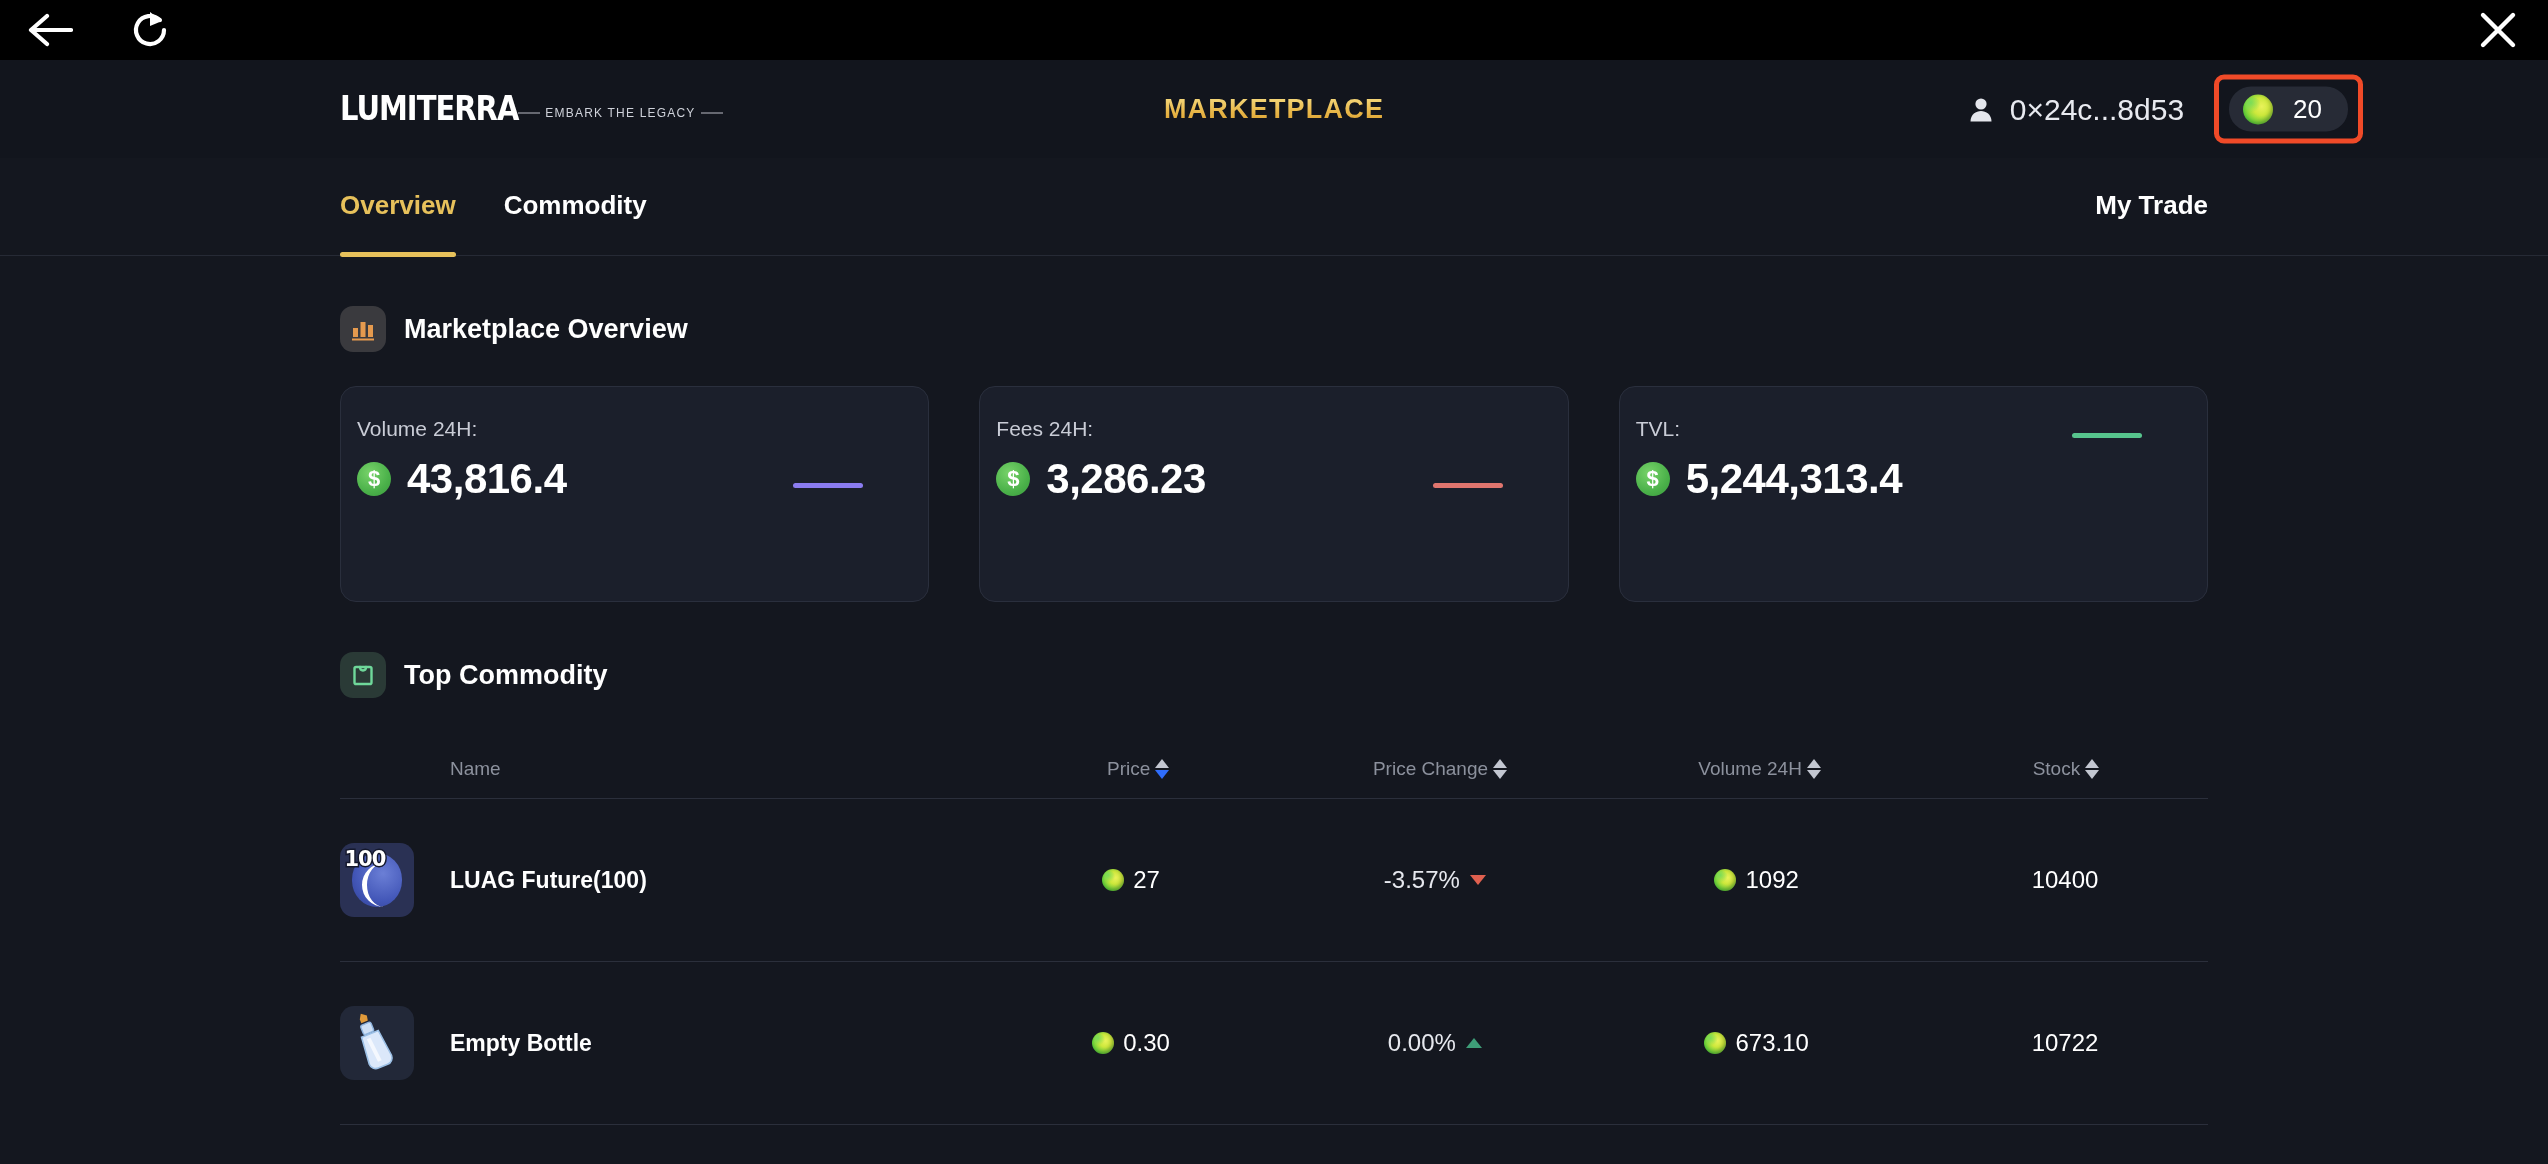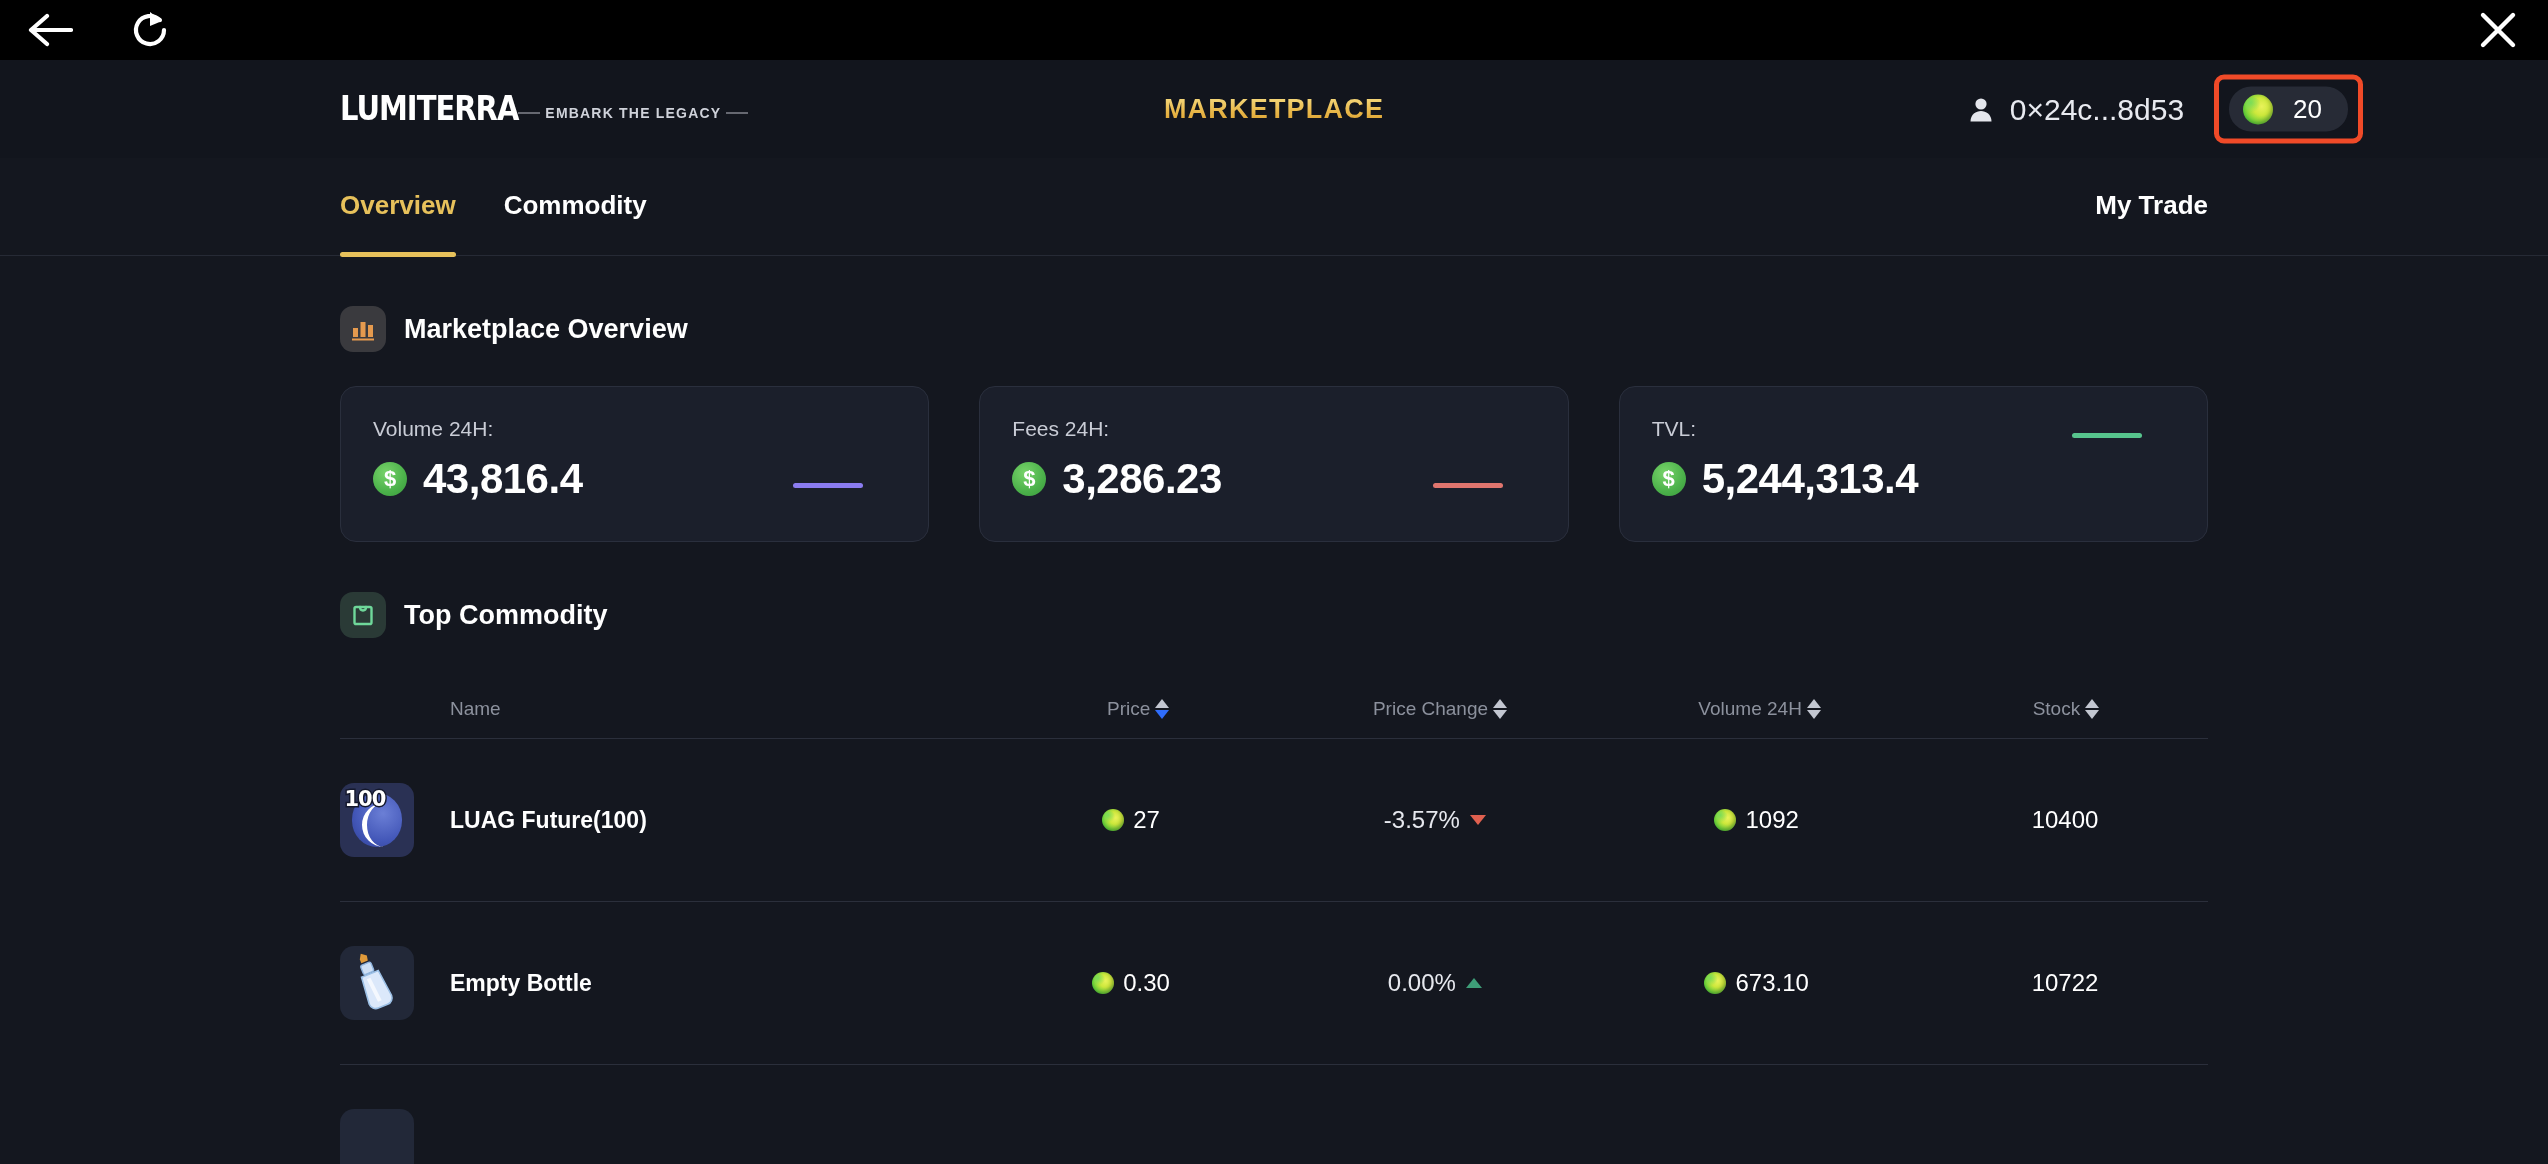--- a/index.html
+++ b/index.html
@@ -41,22 +41,22 @@
     position:absolute; left:340px; top:50%; transform:translateY(-50%);
     display:flex; flex-direction:row; align-items:center;
   }
   .logo-text {
     font-family:"DejaVu Sans", sans-serif;
     font-weight:bold; font-size:29px; color:#ffffff;
     letter-spacing:-1px; line-height:1;
     transform:scaleY(1.18);
   }
   .logo-sub {
-    margin-top:7px; font-size:14px; color:#cfd2da;
-    letter-spacing:1.2px; font-weight:bold;
+    margin-top:7px; font-size:12px; color:#cfd2da;
+    letter-spacing:1.2px; font-weight:normal;
     display:flex; align-items:center; gap:5px; white-space:nowrap;
   }
   .logo-sub::before, .logo-sub::after {
     content:""; display:block; width:22px; height:1px; background:#b9bcc6;
   }
   .market-title {
     position:absolute; left:50%; transform:translateX(-50%);
     font-size:27px; font-weight:bold; letter-spacing:1.2px;
     background:linear-gradient(180deg,#f7e08a 0%,#e9b84a 55%,#d99c2c 100%);
     -webkit-background-clip:text; background-clip:text; color:transparent;
@@ -135,23 +135,23 @@
     display:flex; align-items:center; justify-content:center; flex:none;
   }
   .sec-icon.chart { background:#3a3a3e; }
   .sec-icon.bag   { background:#2a3a36; }
   .sec-title { font-size:27px; font-weight:bold; color:#ffffff; }
 
   .cards {
     display:flex; gap:50px; margin-top:34px;
   }
   .card {
-    flex:1; height:156px; border-radius:16px;
+    flex:1; height:216px; border-radius:16px;
     background:#1b1f2b; border:1px solid #2a2f3d;
-    padding:30px 32px; position:relative;
+    padding:30px 16px; position:relative;
   }
   .card-label { font-size:21px; color:#c9ccd6; }
   .card-value-row {
     display:flex; align-items:center; gap:16px; margin-top:14px;
   }
   .card-value { font-size:42px; font-weight:bold; color:#ffffff; letter-spacing:-0.5px; }
   .spark { position:absolute; height:5px; width:70px; border-radius:3px; }
   .spark.v1 { right:65px; top:96px; background:#8b7cf0; }
   .spark.v2 { right:65px; top:96px; background:#e0756e; }
   .spark.v3 { right:65px; top:46px;  background:#57c48d; }

